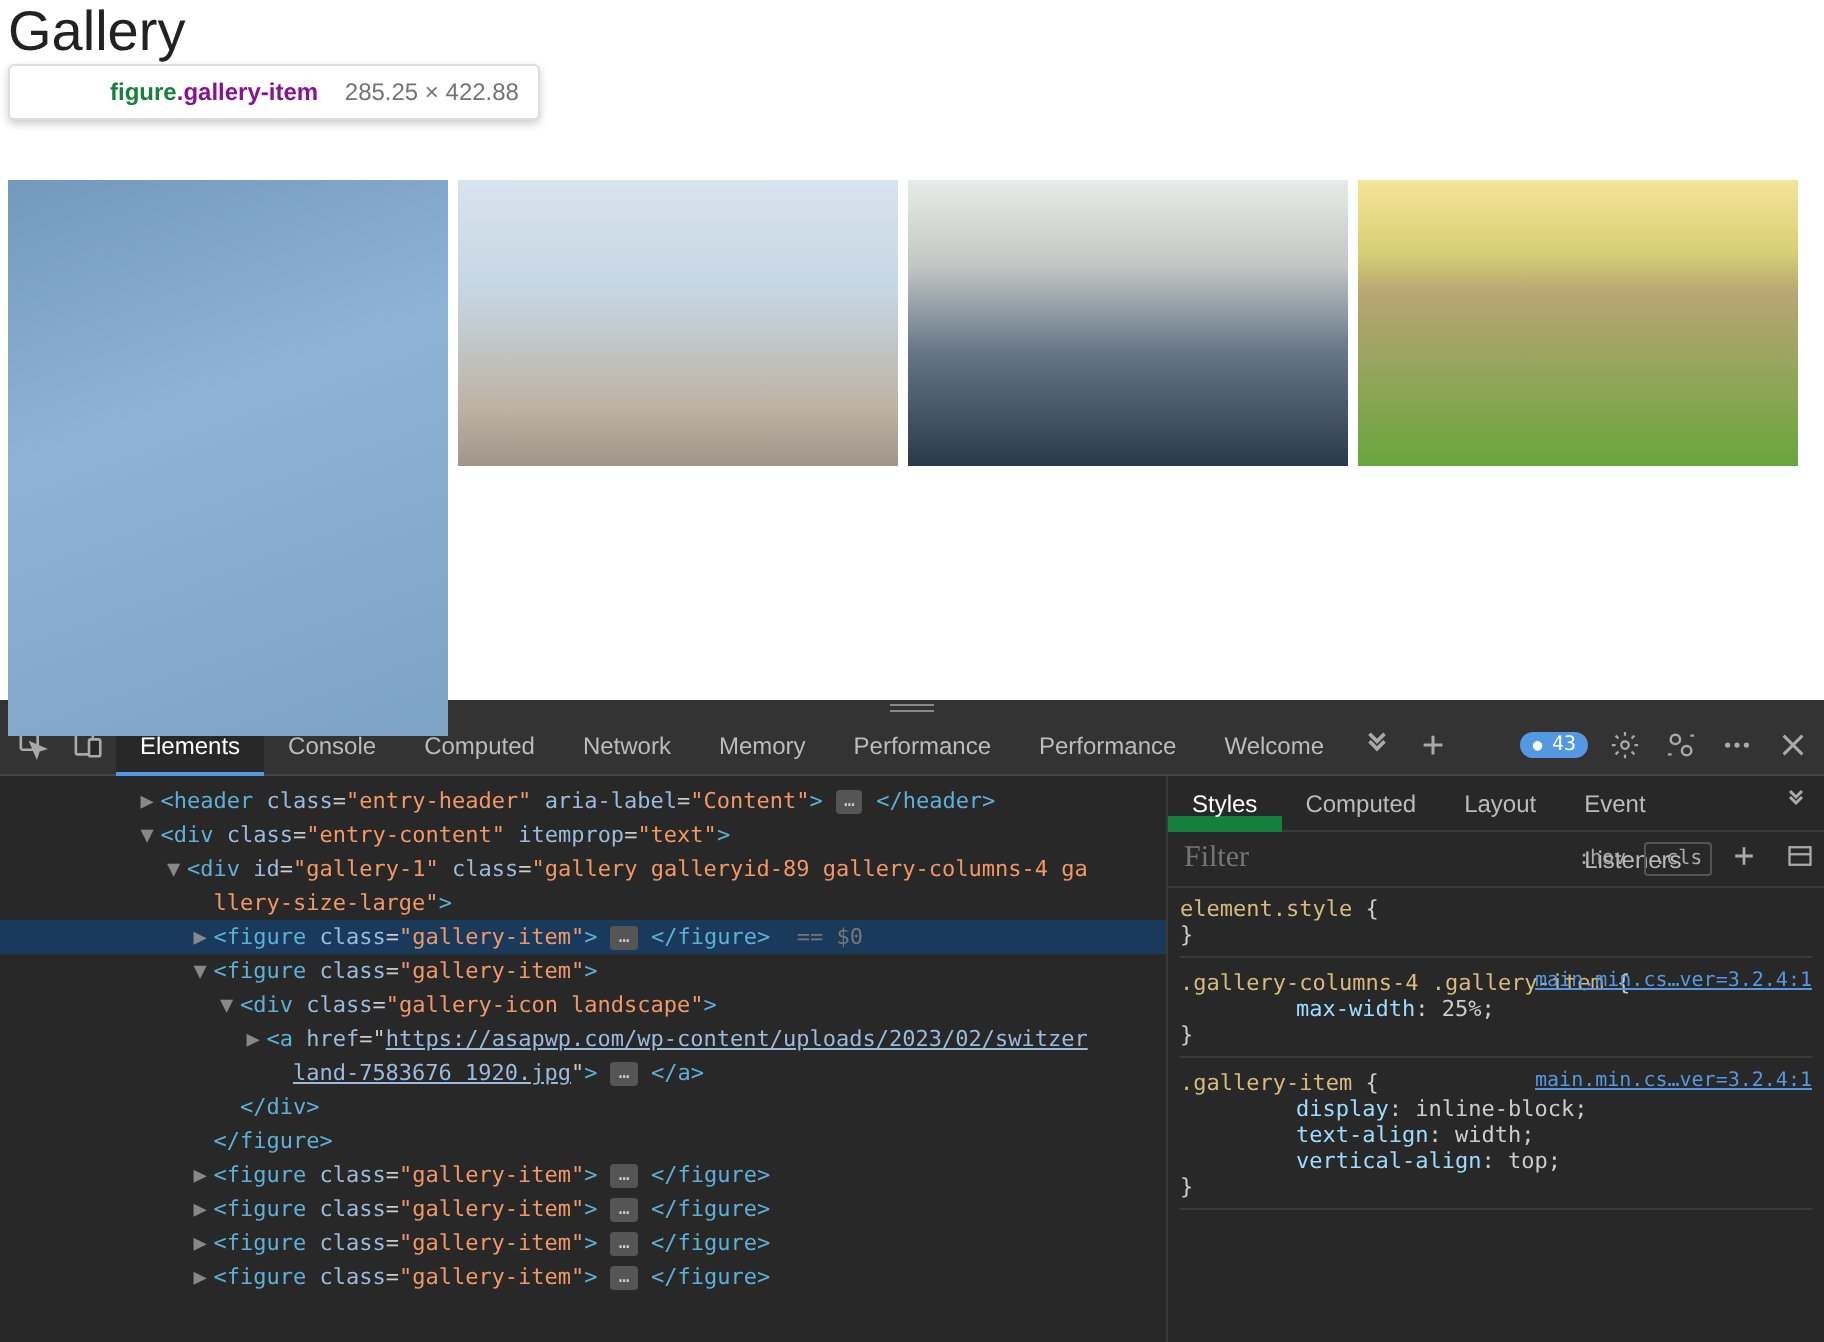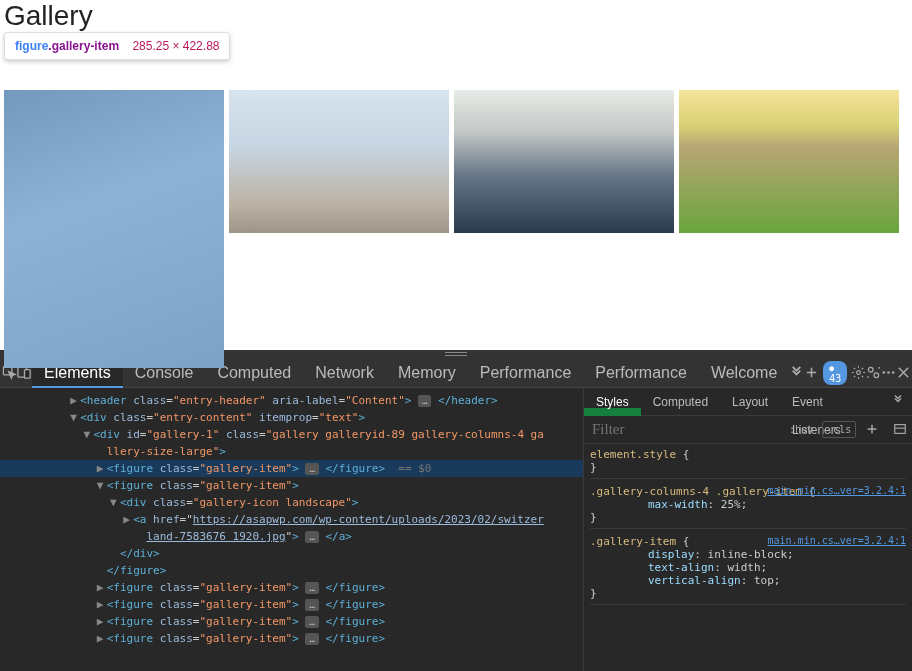--- a/index.html
+++ b/index.html
@@ -4,23 +4,23 @@
 <style>
 * { margin: 0; padding: 0; box-sizing: border-box; }
 body { font-family: -apple-system, BlinkMacSystemFont, "Segoe UI", Arial, sans-serif; background: #fff; width: 912px; height: 671px; overflow: hidden; }
 
 
 .page { background: #fff; height: 350px; position: relative; }
 .page-title { font-size: 28px; font-weight: 400; color: #222; padding: 0 4px; }
 
 
 .tooltip { position: absolute; top: 32px; left: 4px; background: #fff; border: 1px solid #ddd; border-radius: 3px; padding: 6px 10px; font-size: 12px; box-shadow: 0 2px 4px rgba(0,0,0,0.2); z-index: 10; }
-.tooltip .sel-tag { color: #3b82f6; font-weight: 600; }
+.tooltip .sel-tag { color: #15803d; font-weight: 600; margin-left: 40px; }
 .tooltip .sel-class { color: #881391; font-weight: 600; }
-.tooltip .dims { color: #be185d; margin-left: 10px; }
+.tooltip .dims { color: #737373; margin-left: 10px; }
 
 
 .gallery { display: flex; gap: 5px; margin-top: 58px; padding: 0 4px; }
 .gallery-item { position: relative; }
 .gallery-item.highlighted::after { content: ""; position: absolute; inset: 0; background: rgba(96, 160, 220, 0.55); }
 .thumb { width: 220px; height: 143px; background-size: cover; background-position: center; display: block; }
 .thumb.large { width: 220px; height: 278px; }
 
 
 .img1 { background: linear-gradient(160deg, #8a9098 0%, #c5c9ce 40%, #a0a5aa 100%); }
@@ -32,21 +32,21 @@
 .resizer { height: 8px; background: #333; display: flex; align-items: center; justify-content: center; cursor: ns-resize; }
 .resizer::before { content: ""; width: 22px; height: 2px; border-top: 1px solid #888; border-bottom: 1px solid #888; }
 
 
 .devtools { background: #282828; color: #ccc; font-family: Menlo, Consolas, monospace; font-size: 11px; height: 313px; display: flex; flex-direction: column; }
 
 
 .dt-tabs { display: flex; align-items: center; background: #333; border-bottom: 1px solid #444; height: 30px; padding: 0 2px; }
 .dt-tabs .tab-icon { width: 28px; height: 28px; display: flex; align-items: center; justify-content: center; color: #aaa; cursor: pointer; }
 .dt-tabs .tab-icon svg { width: 15px; height: 15px; }
-.dt-tabs .tab { padding: 0 12px; height: 30px; line-height: 30px; color: #bbb; cursor: pointer; font-size: 16px; font-family: -apple-system, "Segoe UI", Arial, sans-serif; }
+.dt-tabs .tab { padding: 0 12px; height: 30px; line-height: 30px; color: #bbb; cursor: pointer; font-size: 12px; font-family: -apple-system, "Segoe UI", Arial, sans-serif; }
 .dt-tabs .tab.active { color: #fff; border-bottom: 2px solid #5398e0; background: #282828; }
 .dt-tabs .spacer { flex: 1; }
 .dt-tabs .errbadge { background: #5398e0; color: #fff; border-radius: 8px; padding: 1px 6px; font-size: 10px; margin: 0 4px; cursor: pointer; }
 .dt-tabs .errbadge::before { content: "● "; font-size: 8px; }
 
 
 .dt-body { display: flex; flex: 1; overflow: hidden; }
 
 
 .tree { flex: 1; overflow: auto; padding: 4px 0; border-right: 1px solid #3a3a3a; line-height: 17px; }

